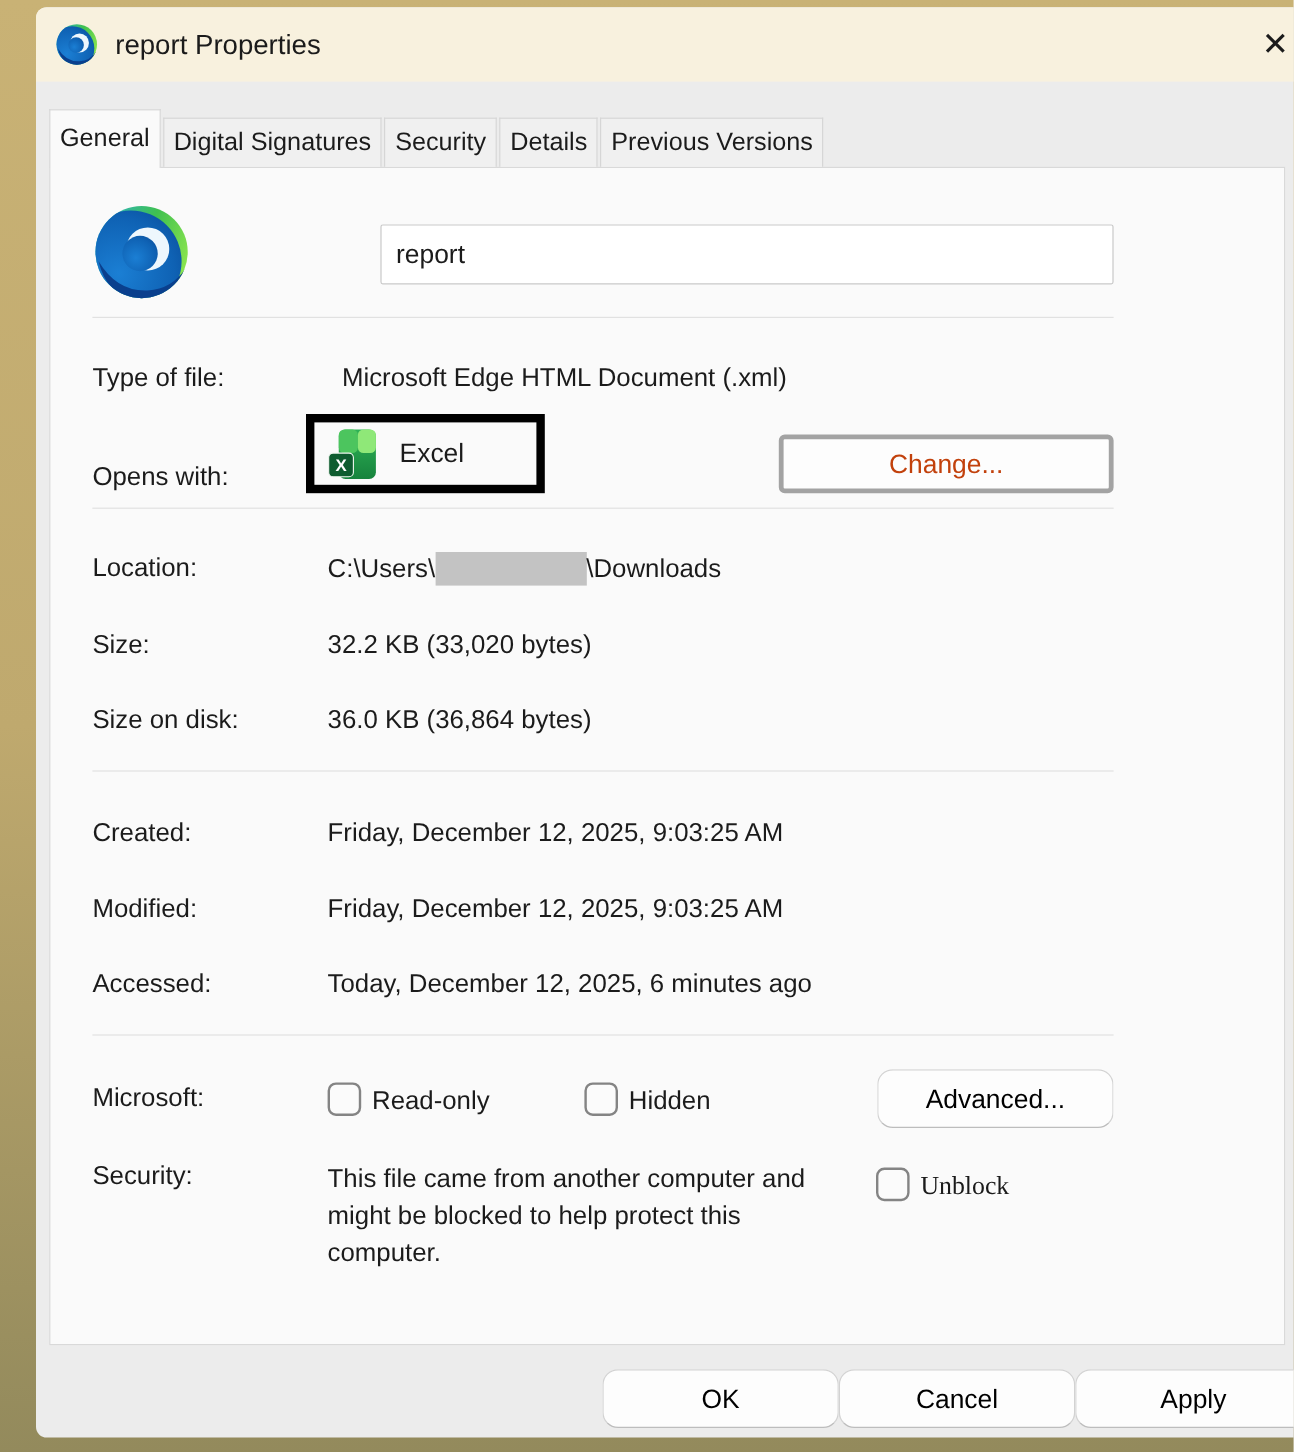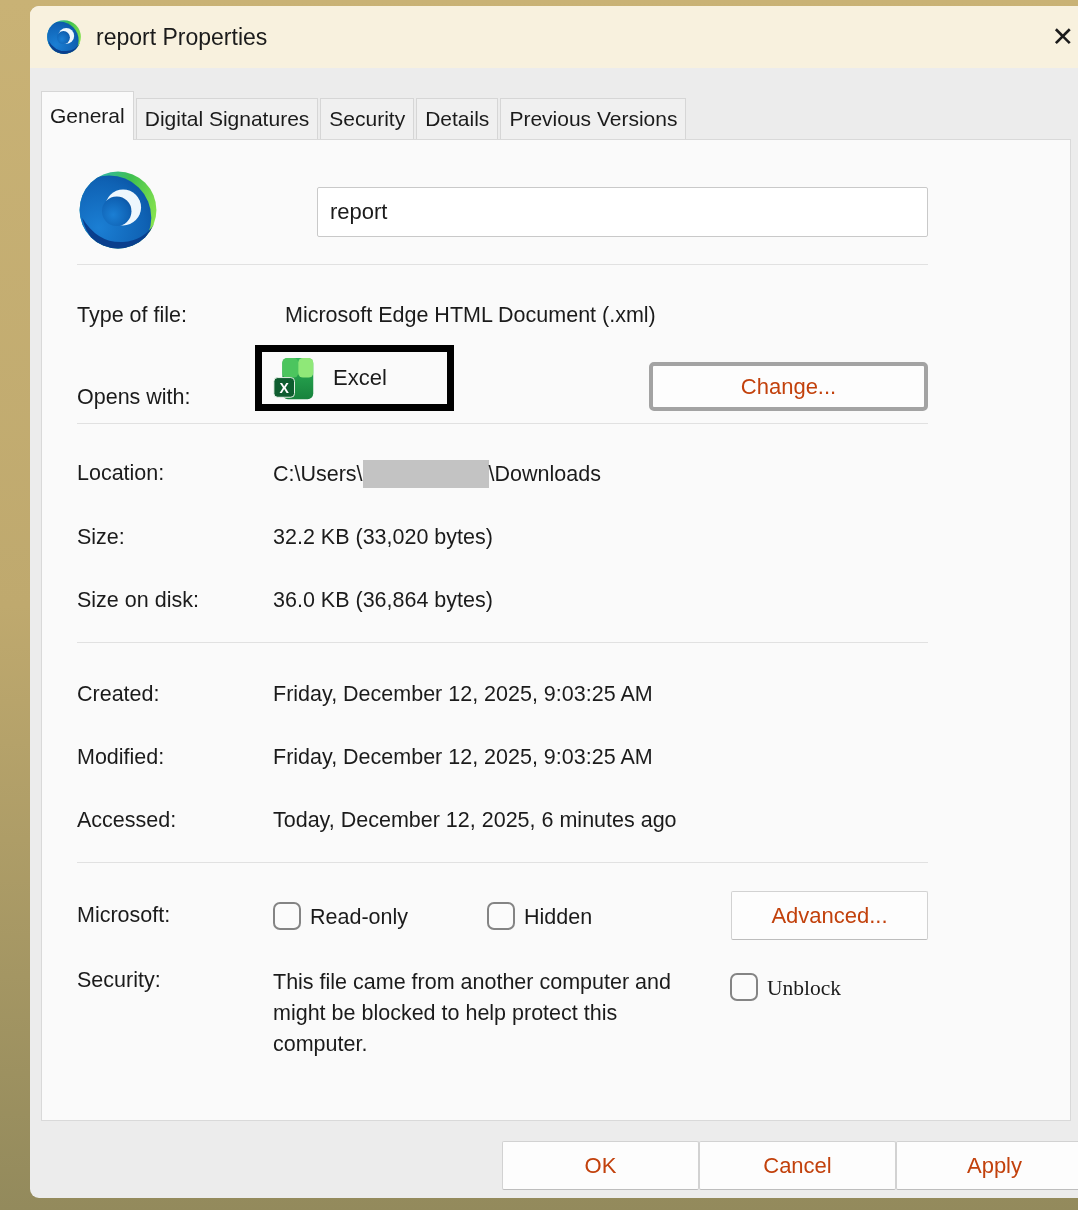--- a/index.html
+++ b/index.html
@@ -55,22 +55,22 @@
     border:4px solid #a3a3a3; background:#fdfdfd; border-radius:5px;
     font-size:22px; font-family:inherit; color:#c2410c; cursor:default;
   }
   
   .attr-row { display:flex; align-items:center; margin-top:28px; height:49px; }
   .cb-group { display:flex; align-items:flex-end; }
   .cb { width:28px; height:28px; border:2px solid #848484; border-radius:7px; background:#fbfbfb; flex-shrink:0; }
   .cb-label { font-size:21.5px; margin-left:9px; }
   .group-readonly { width:214px; }
   .win-btn {
-    background:#fdfdfd; border:1px solid #d2d2d2; border-bottom-color:#bdbdbd; border-radius:2px;
-    font-size:22px; font-family:inherit; color:#c2410c; cursor:default;
+    background:#fdfdfd; border:1px solid #d2d2d2; border-bottom-color:#bdbdbd; border-radius:13px;
+    font-size:22px; font-family:inherit; color:#000000; cursor:default;
   }
   .advanced-btn { margin-left:auto; width:197px; height:49px; }
   .sec-row { display:flex; margin-top:27px; align-items:flex-start; }
   .sec-text { width:420px; margin-right:37px; font-size:21.5px; line-height:31px; }
   .unblock-group { margin-top:6px;font-family:Liberation Serif, serif; }
   
   .footer { display:flex; justify-content:flex-end; padding:20px 11px 0 0; }
   .f-btn { width:197px; height:49px; }
   .hidden-defs { position:absolute; width:0; height:0; overflow:hidden; }
 </style>

